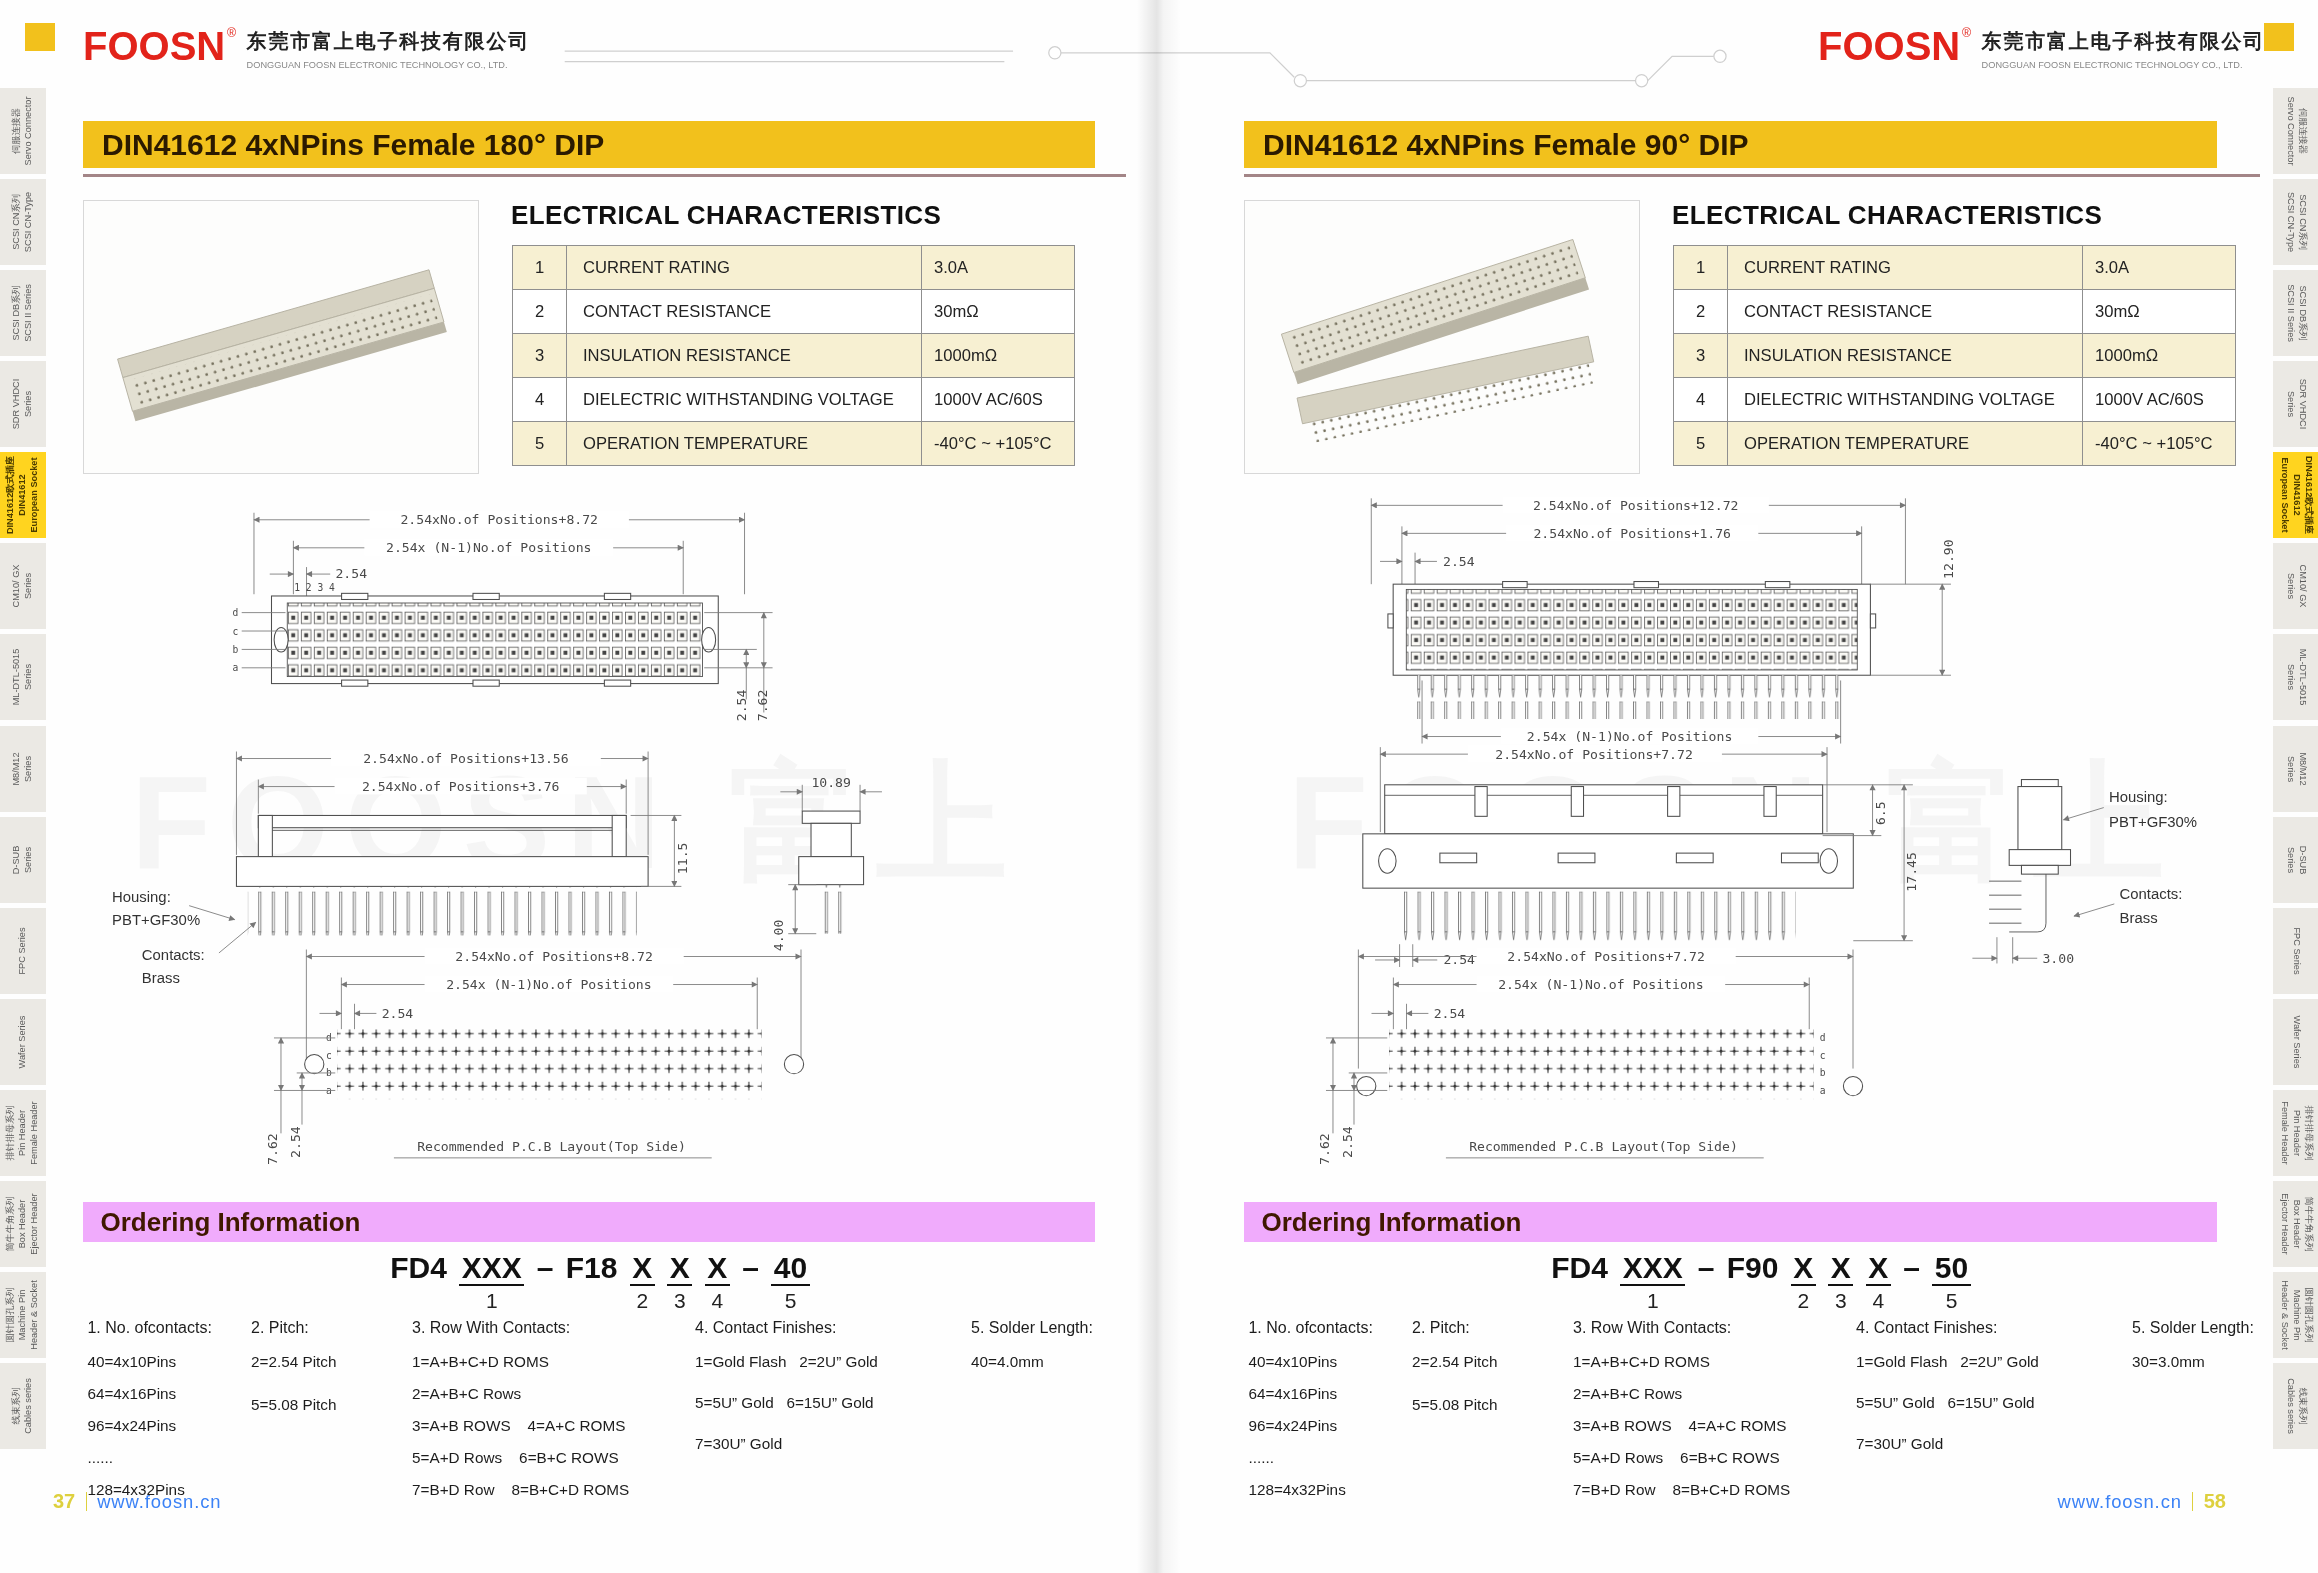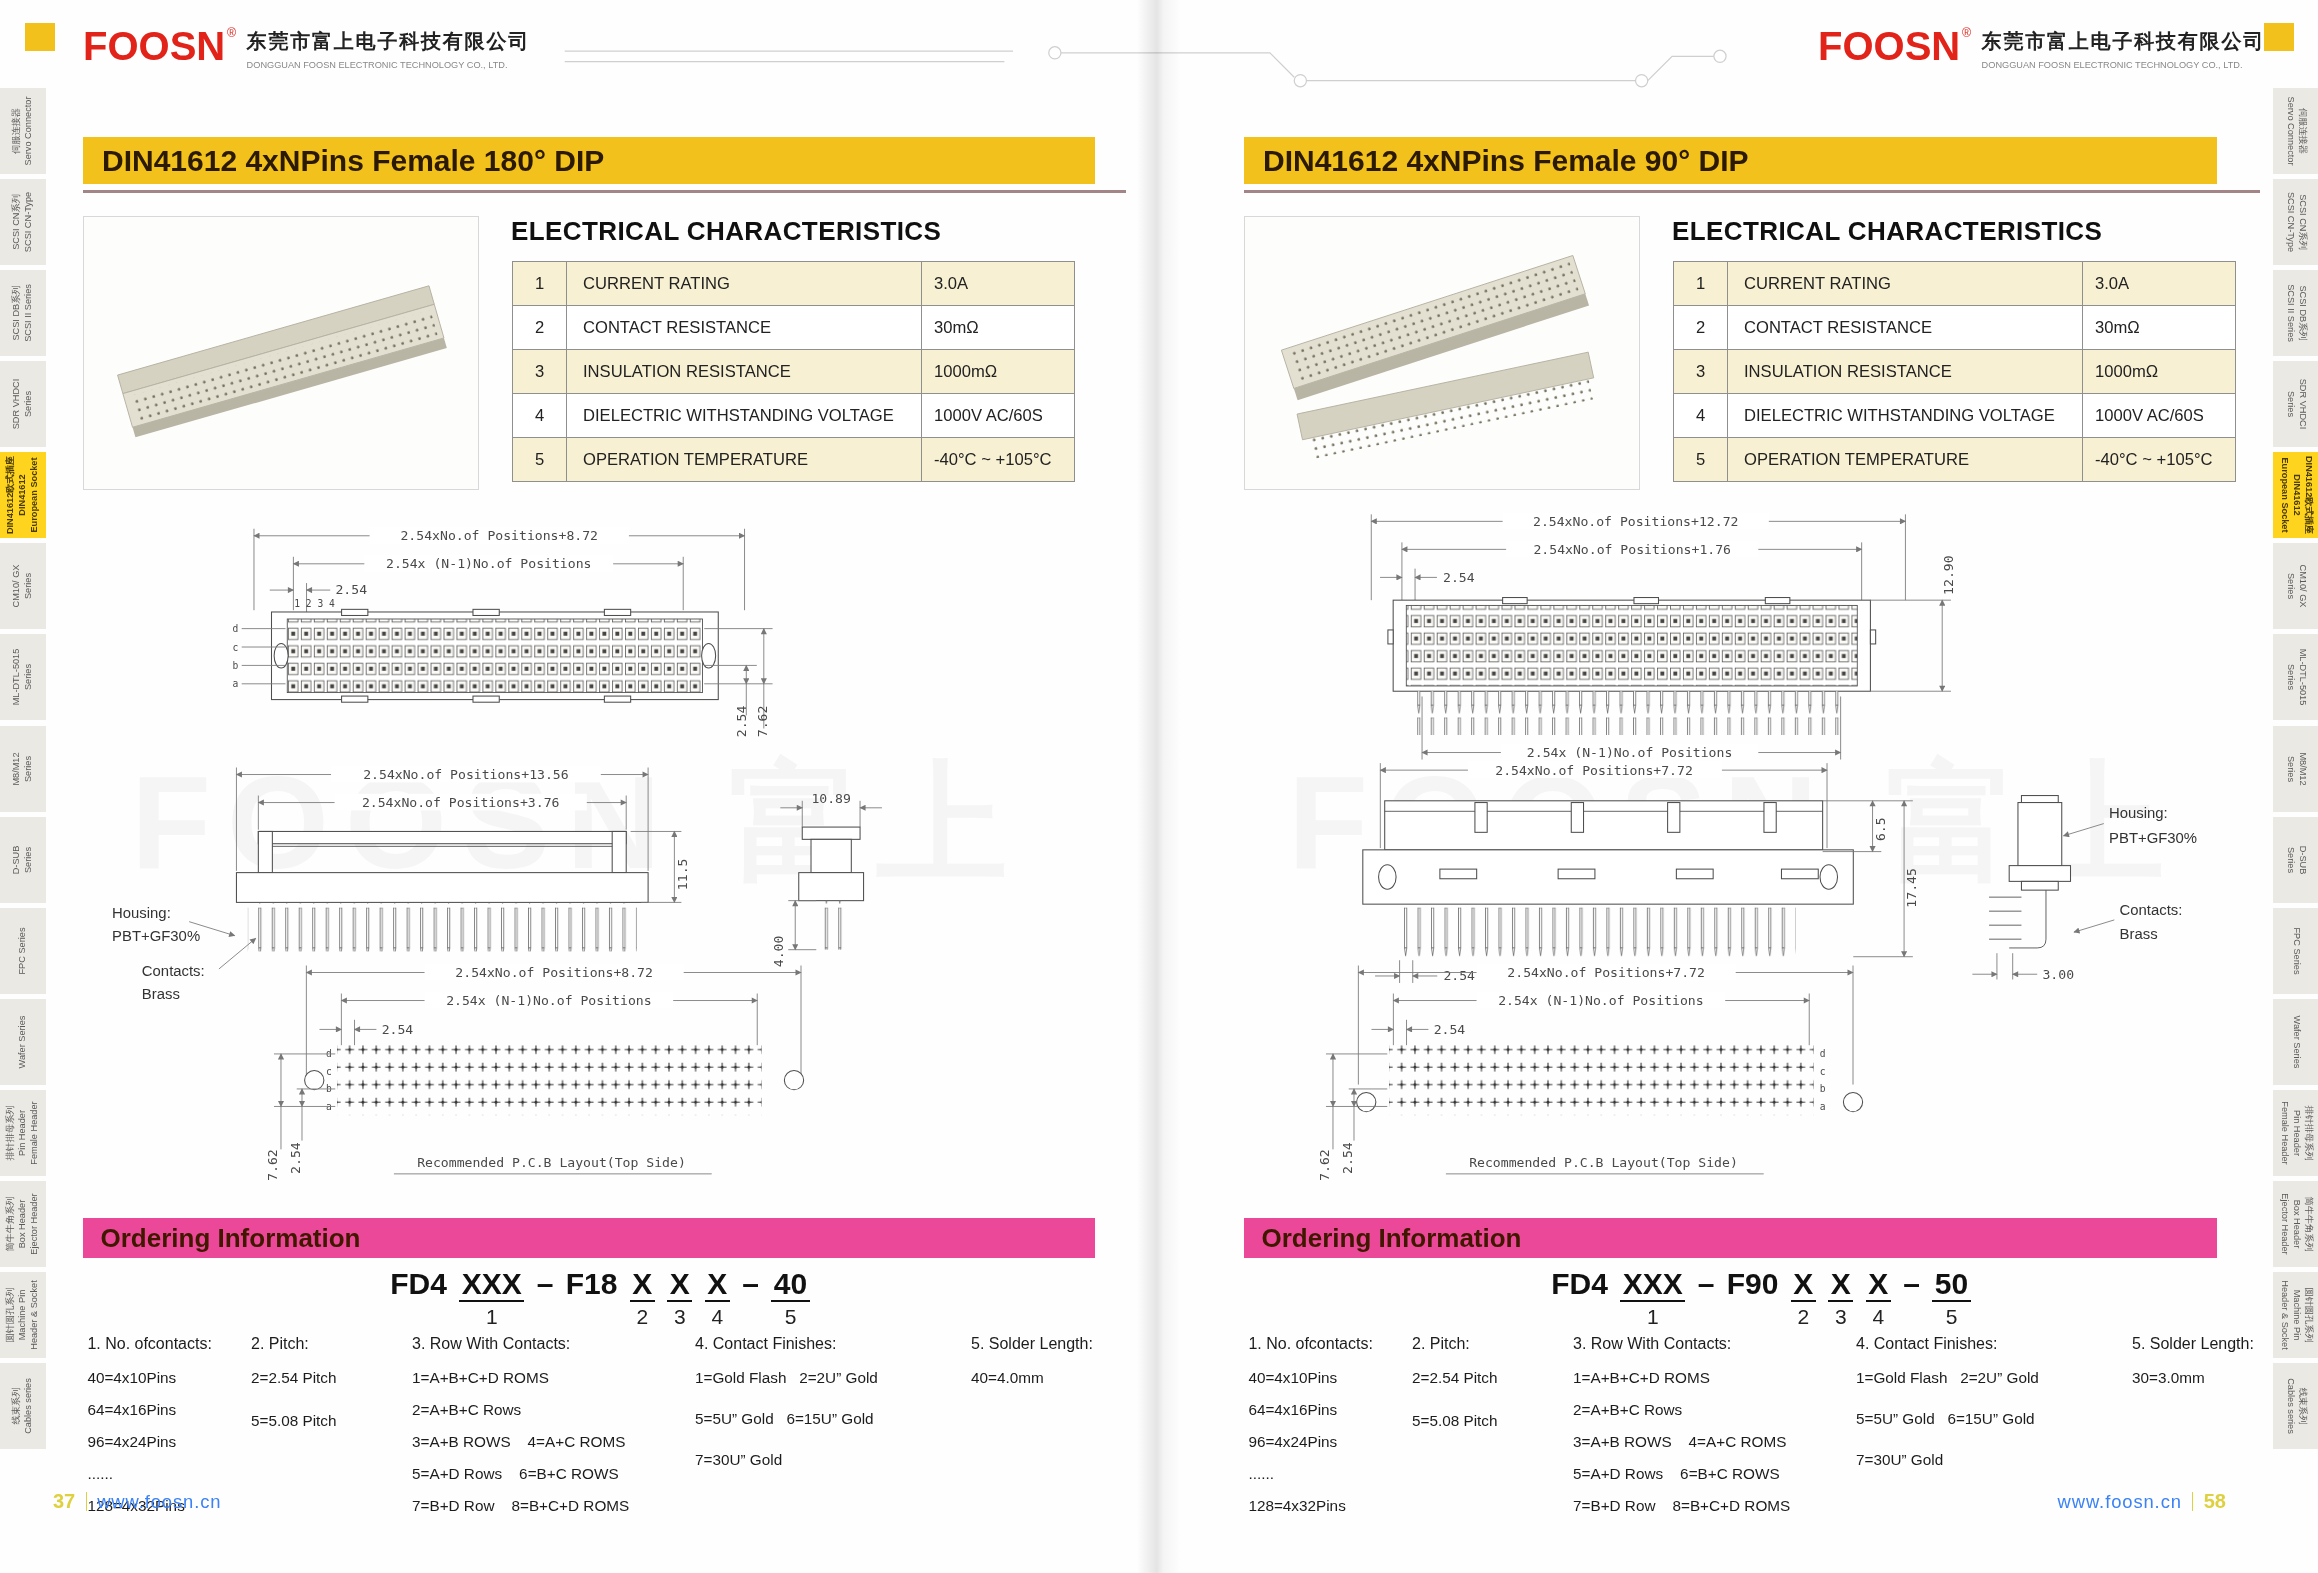--- a/index.html
+++ b/index.html
@@ -23,21 +23,21 @@
   .tab.left{left:0}.tab.right{right:0}
   .tab.active{background:#ffd41f}
   .tabin{position:absolute;left:50%;top:50%;width:84px;height:46px;transform:translate(-50%,-50%) rotate(-90deg);
          display:flex;flex-direction:column;justify-content:center;text-align:center;
          font-size:9.2px;line-height:1.3;color:#5a5a5a}
   .tab.right .tabin{transform:translate(-50%,-50%) rotate(90deg)}
   .tab.active .tabin{color:#43touch}
   .tab.active .tabin{color:#4a3b00;font-weight:bold}
   .tabin span{display:block;white-space:nowrap}
   
-  .page{position:absolute;top:16px;width:1060px;height:1190px}
+  .page{position:absolute;top:0;width:1060px;height:1190px}
   .banner{position:absolute;height:47px;background:#f2c11c;color:#2b1a00;font-size:30px;font-weight:bold;
           line-height:47px;padding-left:19px;box-sizing:border-box}
   .rule{position:absolute;height:2.6px;background:#a38587}
   .photo{position:absolute;border:0.9px solid #d8d8d8;background:#fff}
   .ech{position:absolute;font-size:26px;font-weight:bold;color:#101010;letter-spacing:0.4px}
   .etable{position:absolute;width:561px;border:0.9px solid #8f8f8f;font-size:16.6px;color:#222}
   .erow{display:flex;height:43px;border-bottom:0.9px solid #8f8f8f;background:#fff}
   .erow:nth-child(odd){background:#f7f0d2}
   .erow:last-child{border-bottom:none}
   .cnum{width:53px;border-right:0.9px solid #8f8f8f;display:flex;align-items:center;justify-content:center}
@@ -51,21 +51,21 @@
   .drw .pinarea{fill:url(#pins);stroke:#4f4f4f;stroke-width:1}
   .drw .comb{fill:url(#comb)}
   .drw .crossf{fill:url(#cross)}
   .drw .wbg{fill:#fff}
   .drw text{font-family:"DejaVu Sans Mono",monospace;font-size:15px;fill:#4a4a4a}
   .drw text.sm{font-size:11px}
   .drw text.lbl{font-family:"Liberation Sans",sans-serif;font-size:17px;fill:#333}
   .wmark{position:absolute;top:736px;font-size:131px;font-weight:bold;color:rgba(110,110,110,0.06);
          letter-spacing:16px;white-space:nowrap;pointer-events:none}
   
-  .obanner{position:absolute;height:40px;background:#ec4899;color:#401800;font-size:26px;font-weight:bold;
+  .obanner{position:absolute;height:40px;background:#f0abfc;color:#401800;font-size:26px;font-weight:bold;
            line-height:40px;padding-left:17.5px;box-sizing:border-box}
   .pn{position:absolute;display:flex;gap:12.3px;font-size:30px;font-weight:bold;color:#111;justify-content:center}
   .seg{display:flex;flex-direction:column;align-items:center}
   .t{line-height:1.1}
   .t.u{border-bottom:2.6px solid #111;padding:0 2.6px}
   .ndig{font-size:21px;font-weight:normal;margin-top:2.6px;height:26px;color:#222}
   .ocol{position:absolute;color:#1c1c1c}
   .oh{font-size:16px;margin-bottom:16px}
   .ol{font-size:15.3px;margin-bottom:14px}
   

